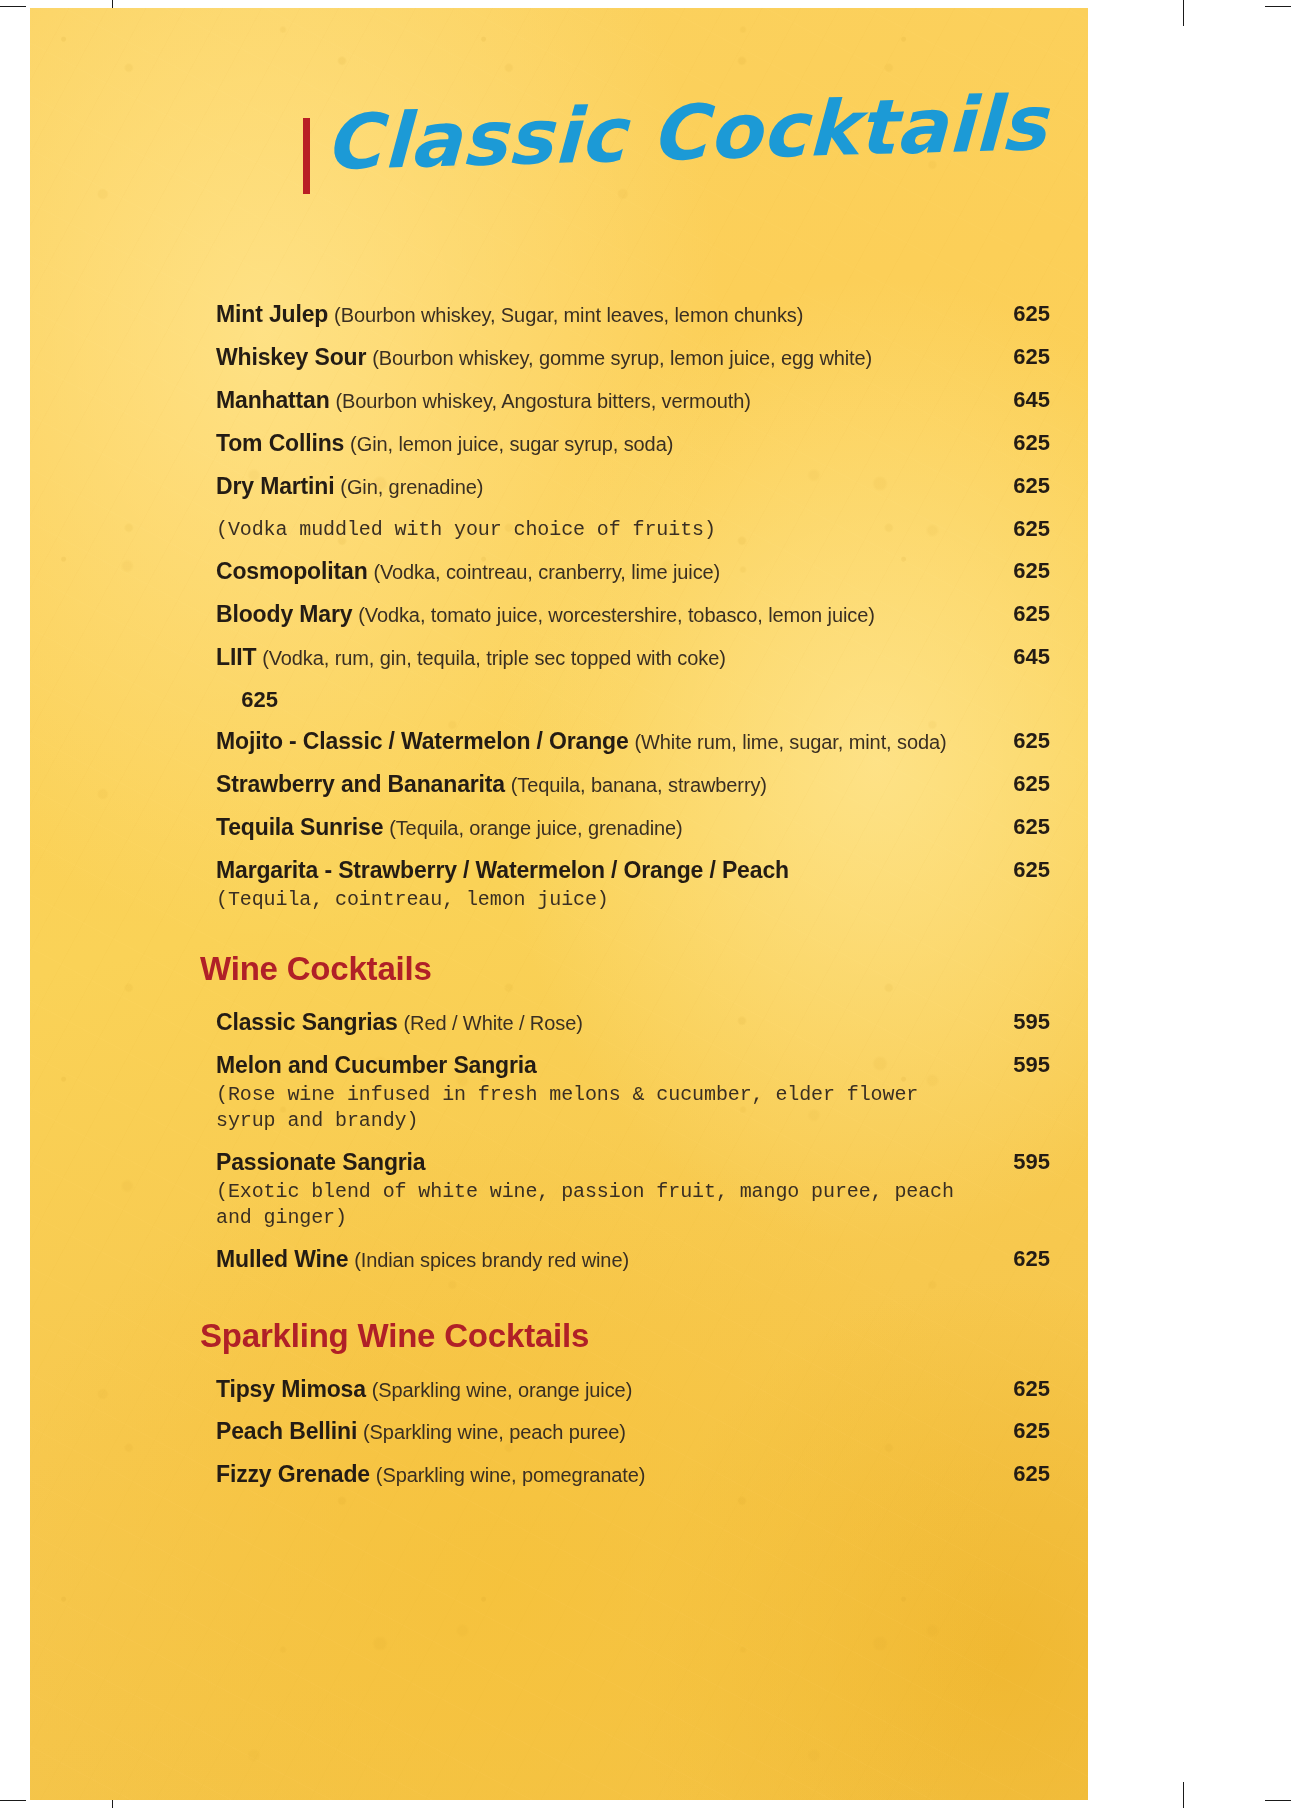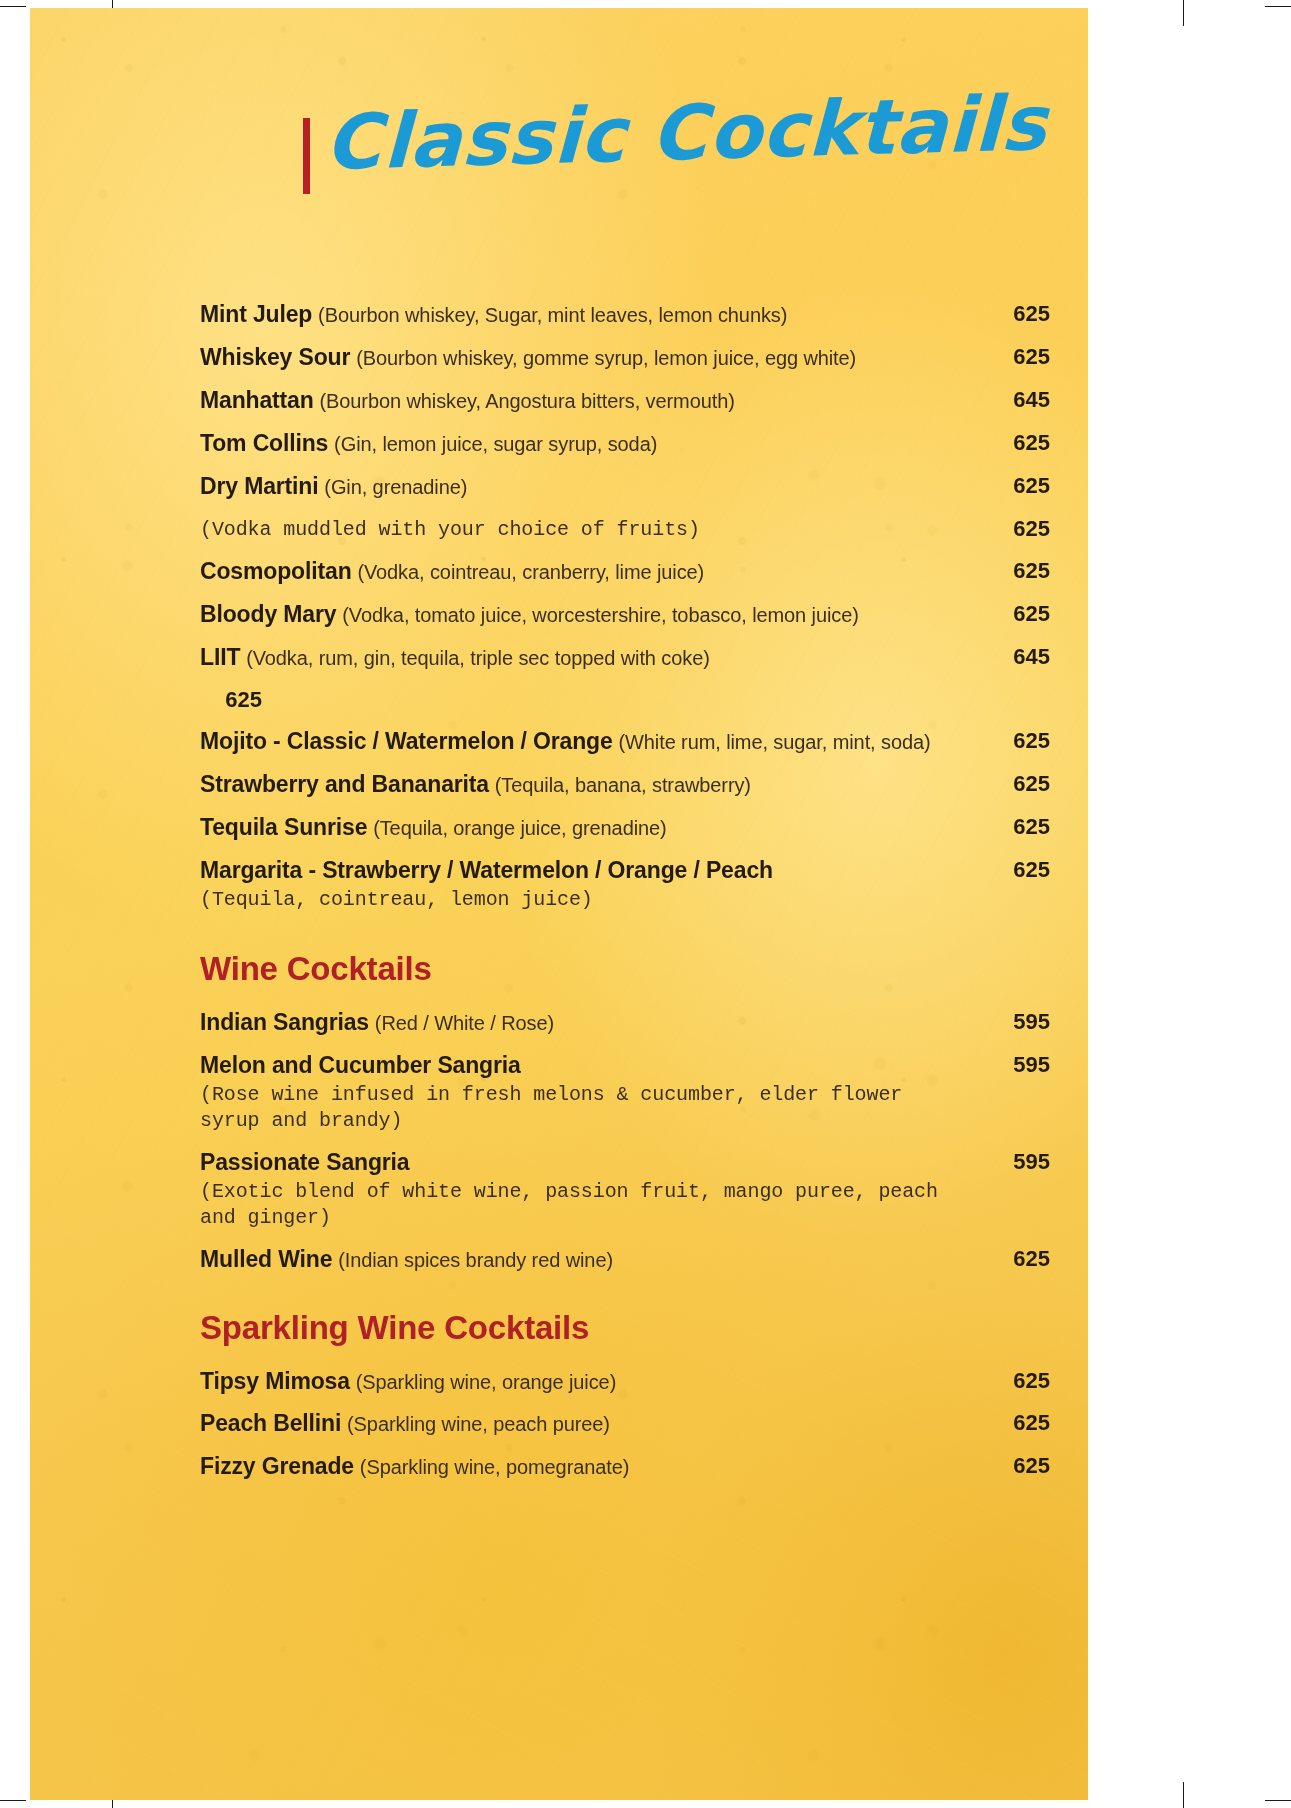--- a/index.html
+++ b/index.html
@@ -122,28 +122,29 @@
   .section + .section { margin-top: 0; }
 
   .section-title {
     font-family: "Liberation Sans", sans-serif;
     font-size: 33px;
     font-weight: 700;
     color: #b02027;
     letter-spacing: -0.2px;
     margin: 30px 0 13px 0;
   }
-  .section-title.sparkling { margin-top: 28px; }
+  .section-title.sparkling { margin-top: 36px; }
 
   .item {
     display: flex;
     align-items: flex-start;
     justify-content: space-between;
     gap: 18px;
     padding: 7px 0 7px 0;
+    margin-left: 16px;
   }
 
   .item-text {
     flex: 1 1 auto;
     min-width: 0;
   }
 
   .item-line {
     font-size: 21px;
     line-height: 1.26;
@@ -293,21 +294,21 @@
                 <div class="item-line"><span class="item-name">Margarita - Strawberry / Watermelon / Orange / Peach</span></div>
                 <div class="item-desc-block">(Tequila, cointreau, lemon juice)</div>
               </div>
               <div class="item-price">625</div>
             </div>
           </div>
           <div class="section">
             <div class="section-title">Wine Cocktails</div>
             <div class="item">
               <div class="item-text">
-                <div class="item-line"><span class="item-name">Indian Sangrias</span> <span class="item-desc-inline">(Red / White / Rose)</span></div>
+                <div class="item-line"><span class="item-name">Classic Sangrias</span> <span class="item-desc-inline">(Red / White / Rose)</span></div>
               </div>
               <div class="item-price">595</div>
             </div>
             <div class="item">
               <div class="item-text">
                 <div class="item-line"><span class="item-name">Melon and Cucumber Sangria</span></div>
                 <div class="item-desc-block">(Rose wine infused in fresh melons &amp; cucumber, elder flower syrup and brandy)</div>
               </div>
               <div class="item-price">595</div>
             </div>

